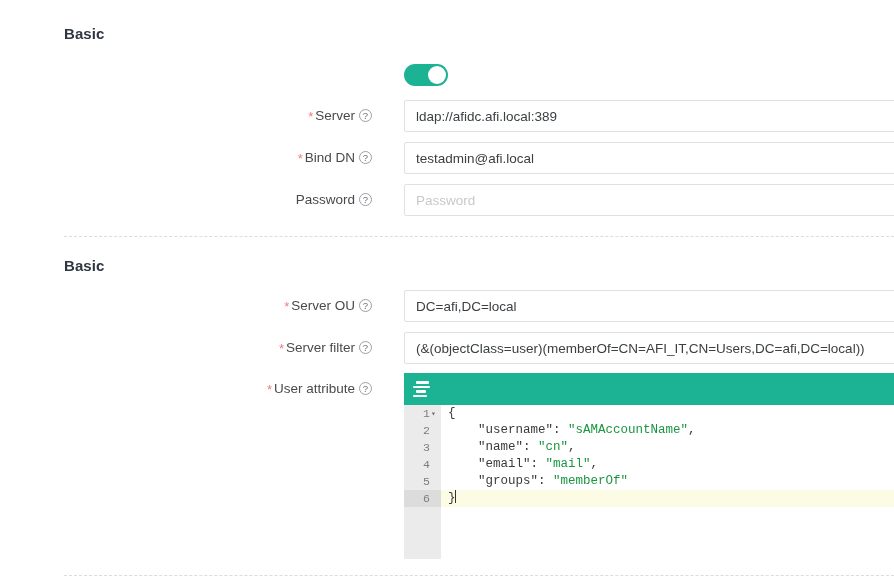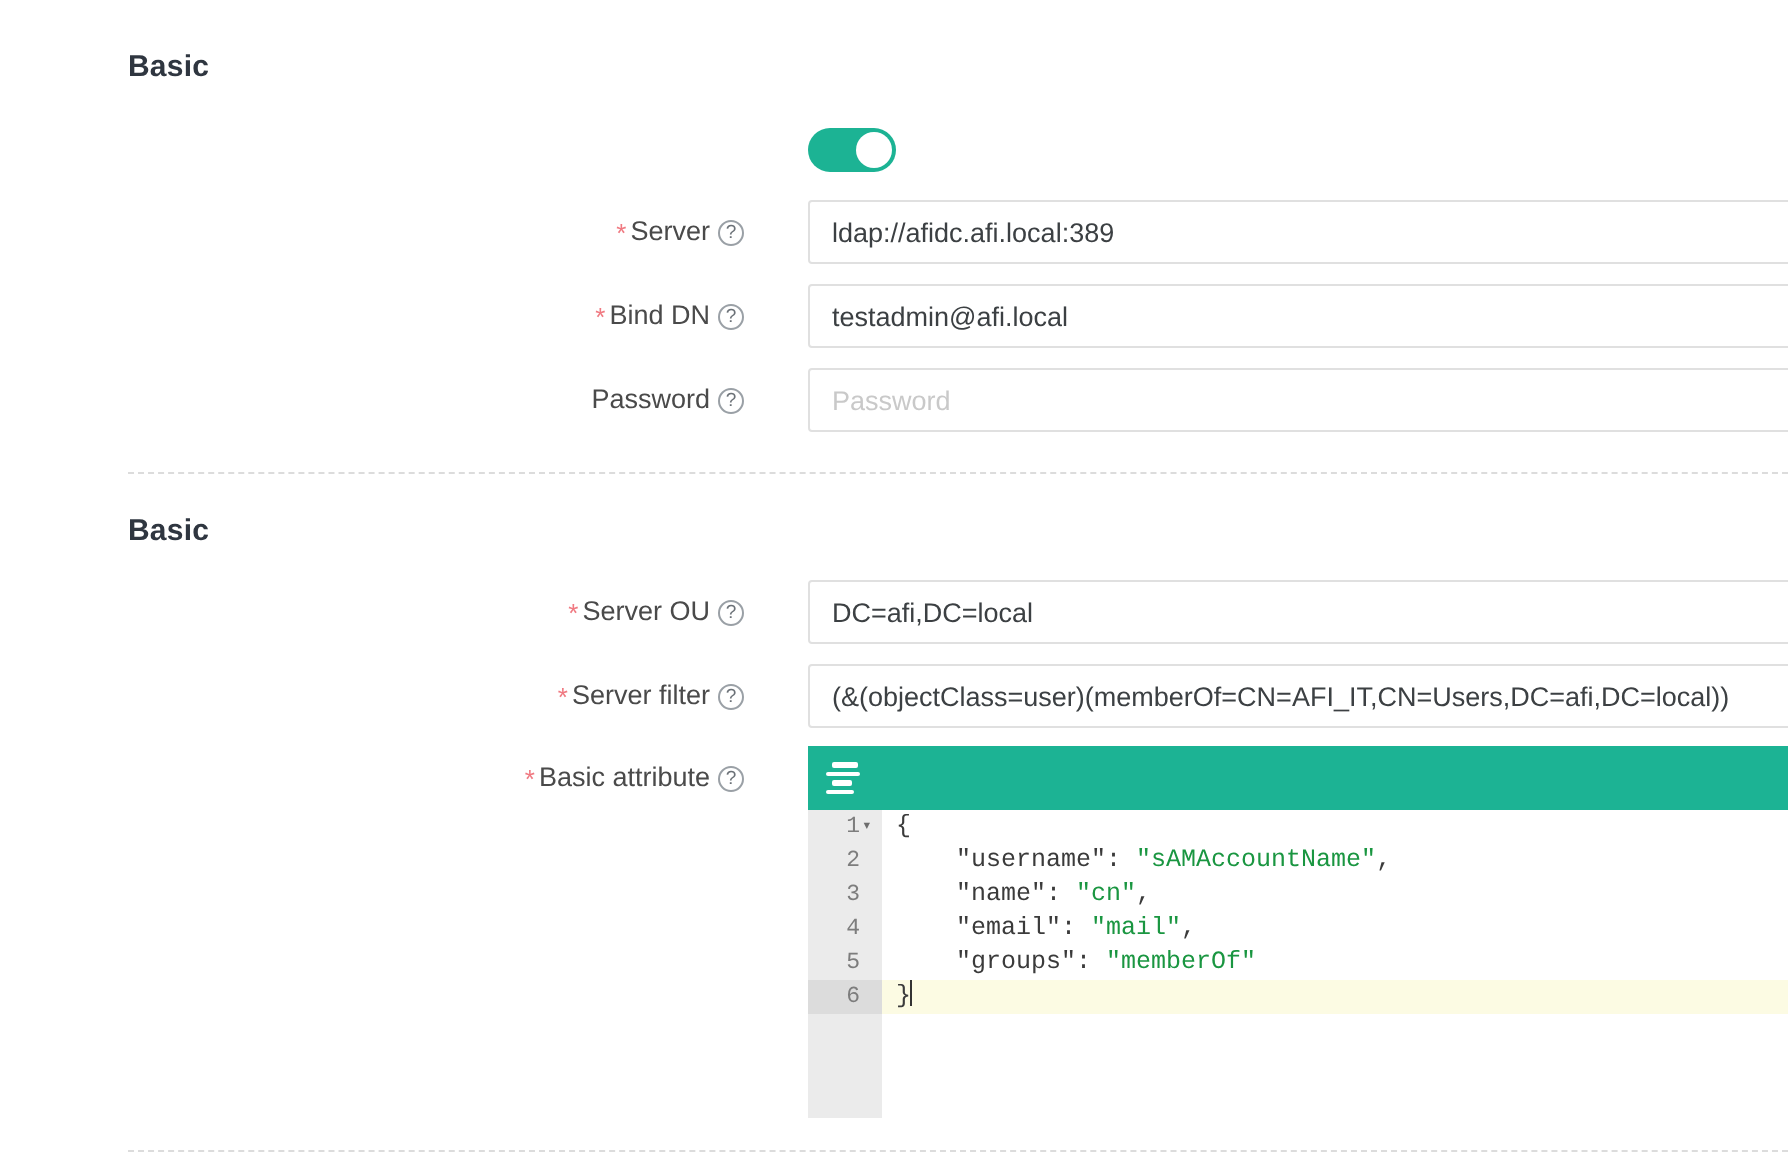--- a/index.html
+++ b/index.html
@@ -266,21 +266,21 @@
     <div class="label-col">
       <span class="req-star">*</span><span>Server filter</span><span class="help-icon">?</span>
     </div>
     <div class="field-col">
       <input class="text-input" type="text" value="(&amp;(objectClass=user)(memberOf=CN=AFI_IT,CN=Users,DC=afi,DC=local))" style="">
     </div>
   </div>
 
   <div class="form-row" style="top:373px;">
     <div class="label-col">
-      <span class="req-star">*</span><span>Basic attribute</span><span class="help-icon">?</span>
+      <span class="req-star">*</span><span>User attribute</span><span class="help-icon">?</span>
     </div>
   </div>
 
   <div class="editor">
     <div class="editor-toolbar">
       <span class="format-icon">
         <i></i>
           <i></i>
           <i></i>
           <i></i>

